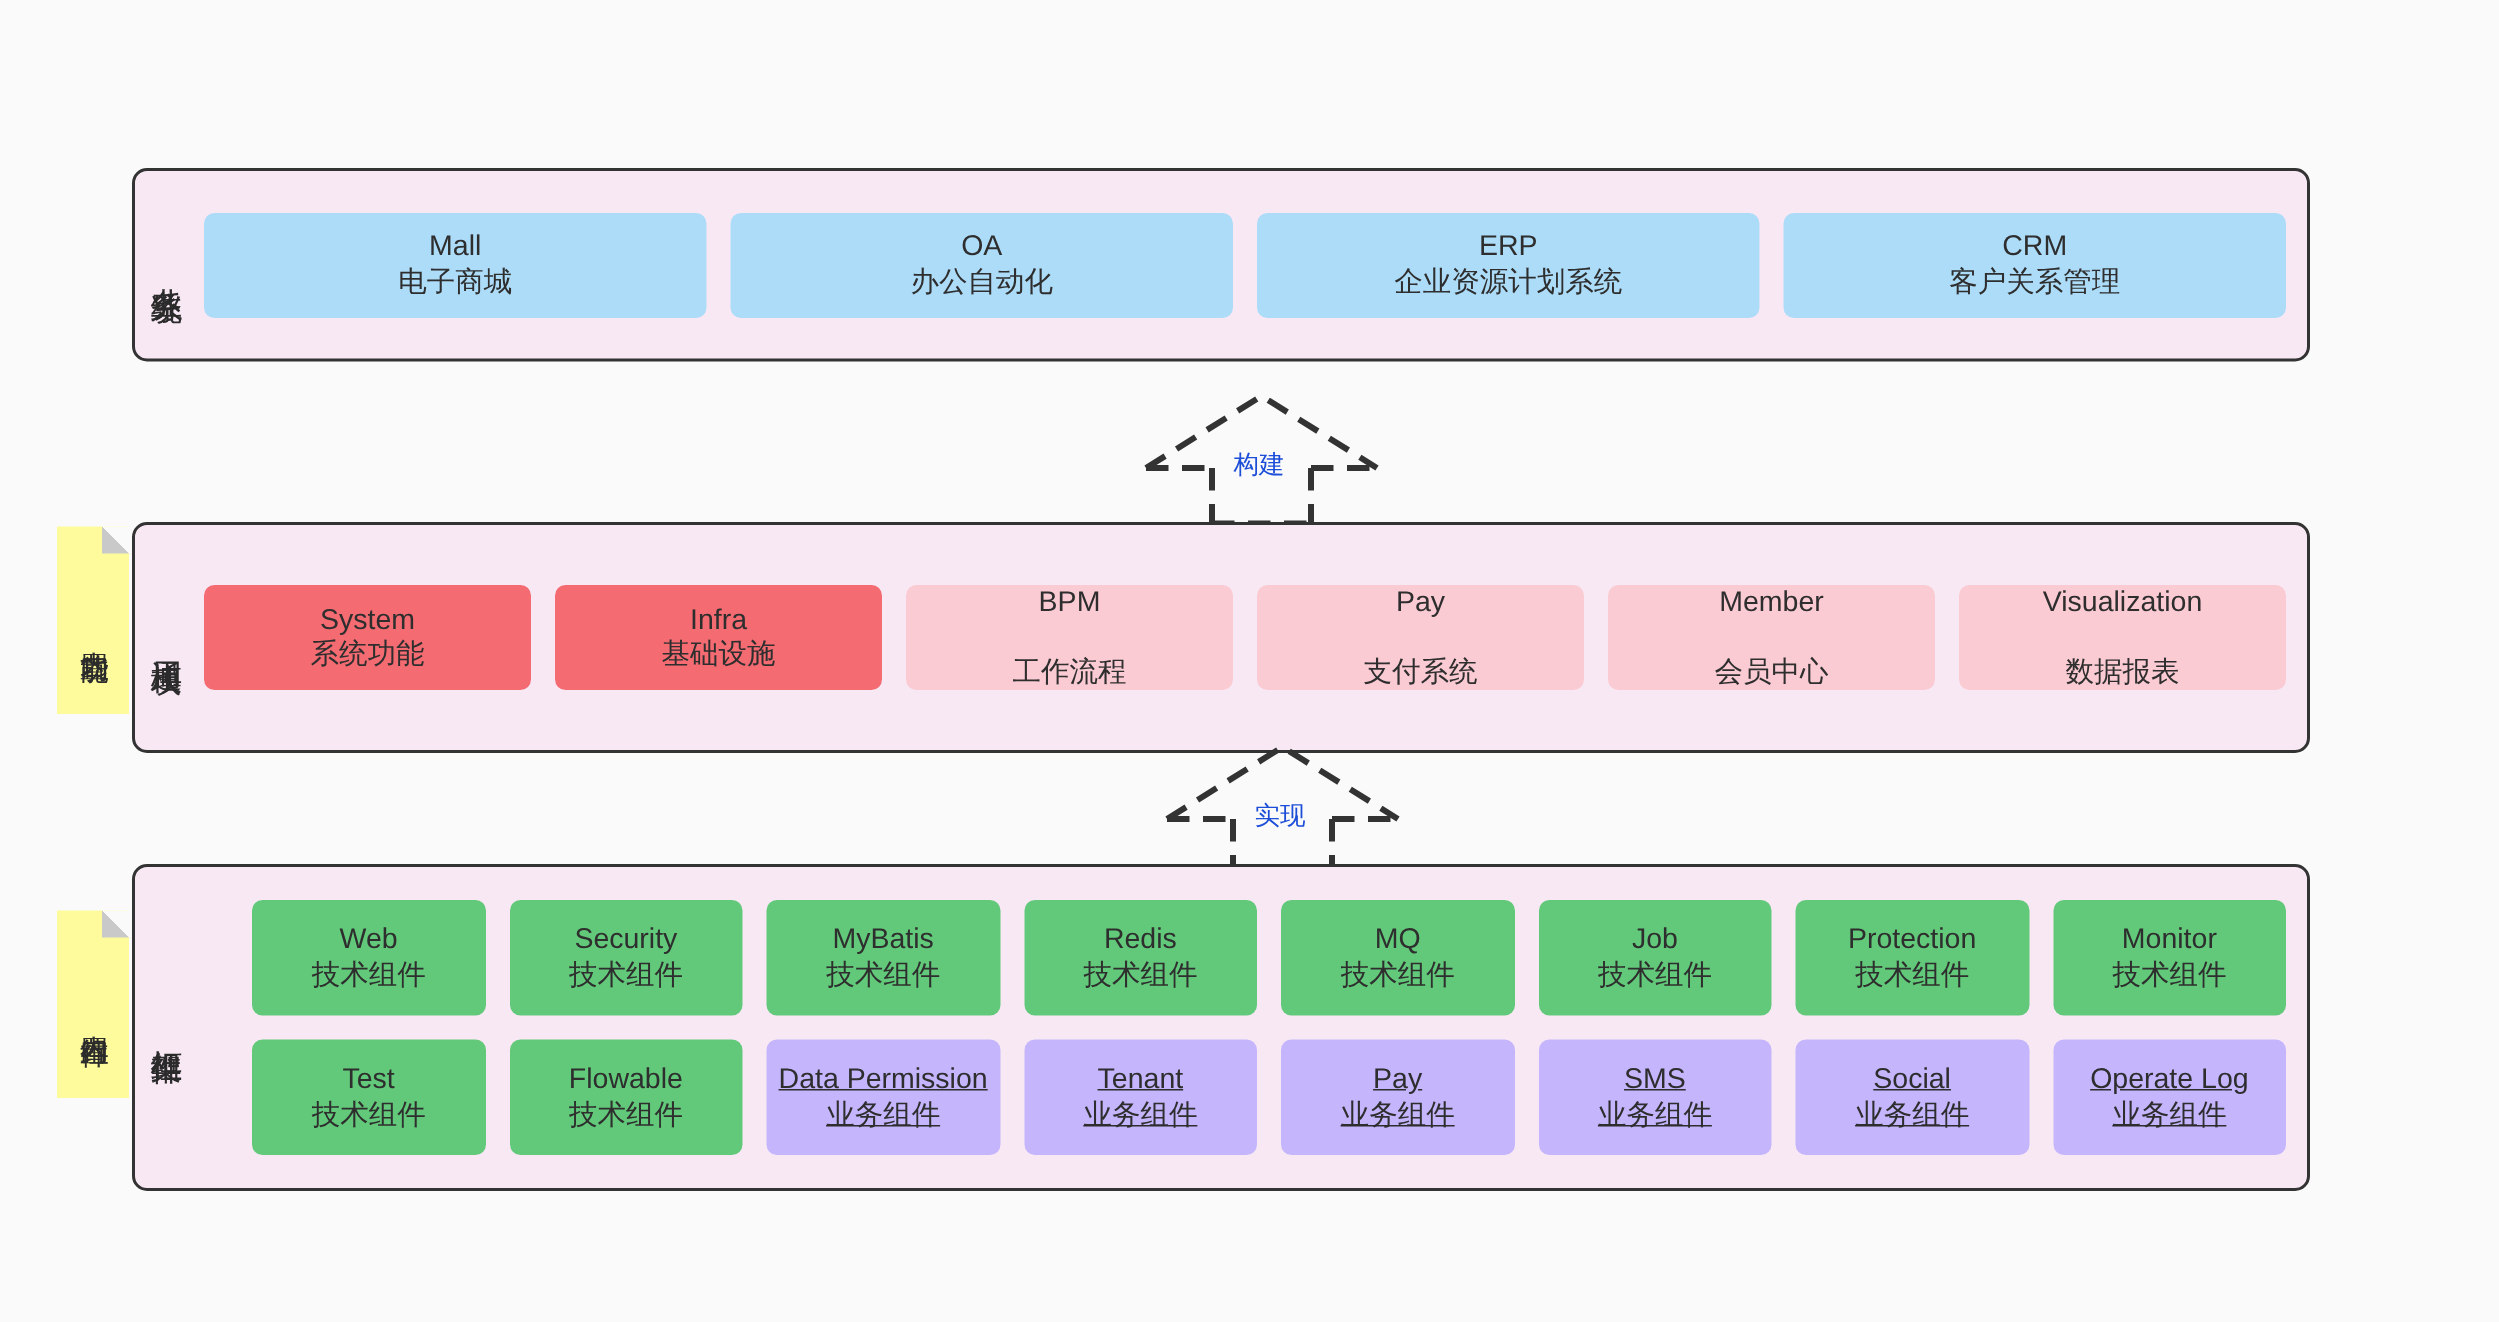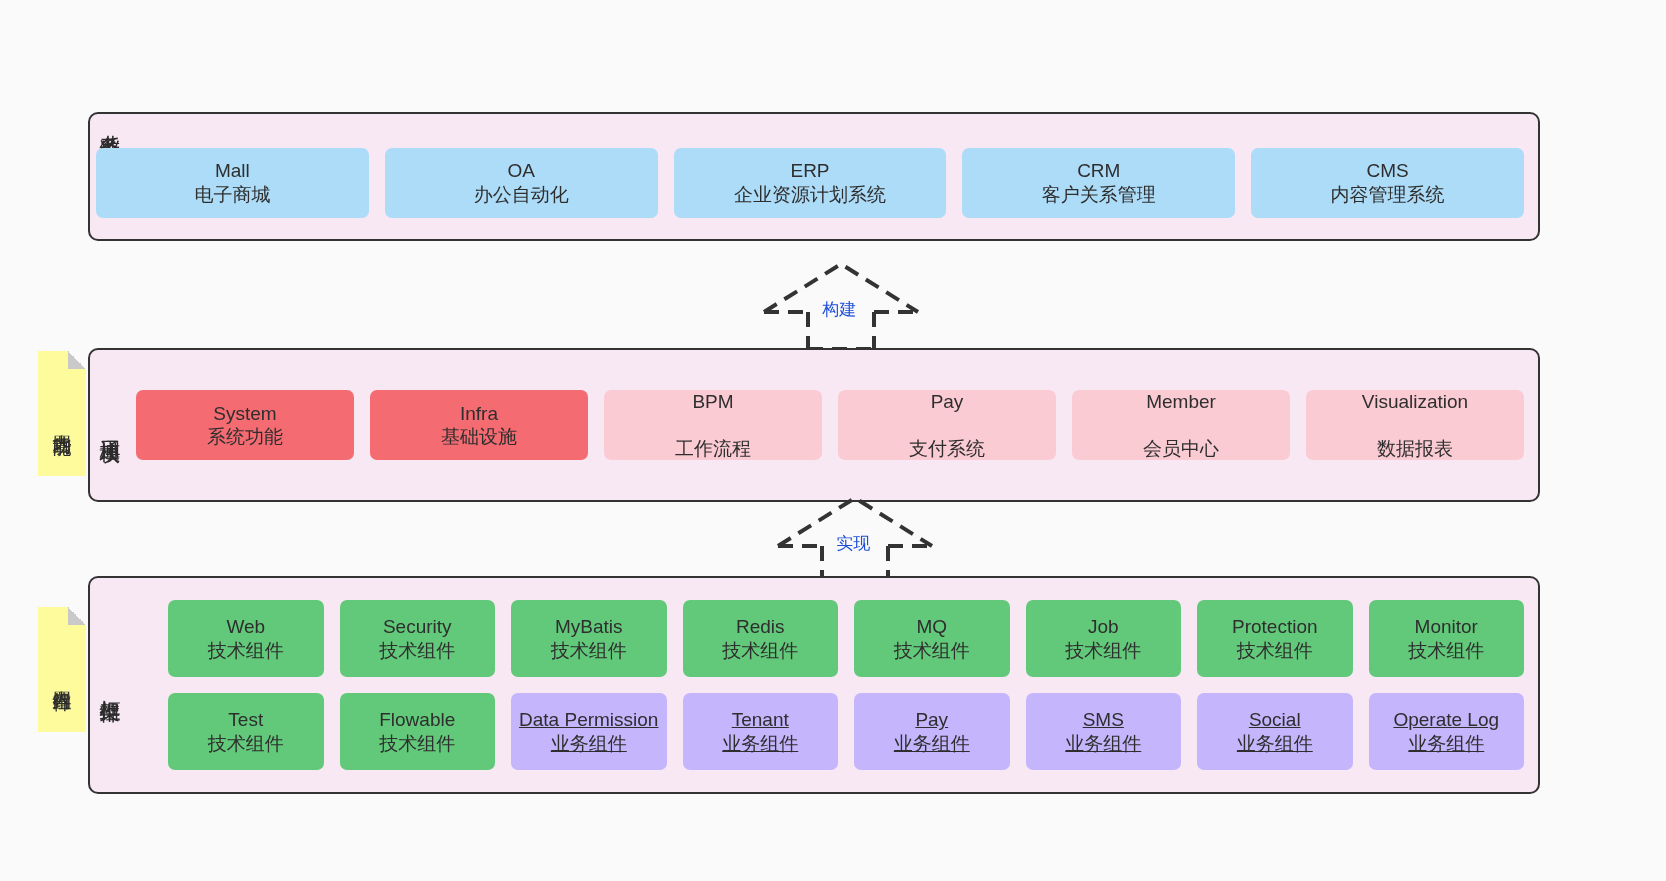--- a/index.html
+++ b/index.html
@@ -80,21 +80,21 @@
   .card .en { display: block; }
   .card .cn { display: block; }
 
   .c-blue      { background: #ADDCF9; }
   .c-red       { background: #F46B72; }
   .c-pink      { background: #FBCBD4; gap: 24px; }
   .c-green     { background: #62C97A; }
   .c-lightgreen{ background: #c4b5fd; text-decoration: underline; }
 
   
-  #layer-business { left: 88px;  top: 112px; width: 1452px; height: 129px; flex-direction: column; }
+  #layer-business { left: 88px;  top: 112px; width: 1452px; height: 129px; }
   #layer-common   { left: 88px;  top: 348px; width: 1452px; height: 154px; }
   #layer-framework{ left: 88px;  top: 576px; width: 1452px; height: 218px; gap: 32px; }
 
   #layer-business .card,
   #layer-common .card { height: 70px; }
   #layer-framework .card { height: 77px; }
 
   
   .sticky {
     position: absolute;
@@ -163,24 +163,20 @@
           <span class="cn">办公自动化</span>
         </div>
         <div class="card c-blue">
           <span class="en">ERP</span>
           <span class="cn">企业资源计划系统</span>
         </div>
         <div class="card c-blue">
           <span class="en">CRM</span>
           <span class="cn">客户关系管理</span>
         </div>
-        <div class="card c-blue">
-          <span class="en">CMS</span>
-          <span class="cn">内容管理系统</span>
-        </div>
       </div>
     </div>
   </div>
 
   <div class="arrow" id="arrow-build">
     <svg width="170" height="92" viewBox="0 0 170 92">
       <path d="M 8 54 L 85 6 L 162 54" fill="none" stroke="#333333" stroke-width="4" stroke-dasharray="15 9" stroke-linecap="butt"></path>
       <path d="M 8 54 L 52 54 M 118 54 L 162 54" fill="none" stroke="#333333" stroke-width="4" stroke-dasharray="15 9" stroke-linecap="butt"></path>
       <path d="M 52 54 L 52 92 M 118 54 L 118 92 M 52 91 L 118 91" fill="none" stroke="#333333" stroke-width="4" stroke-dasharray="15 9" stroke-linecap="butt"></path>
     </svg>

